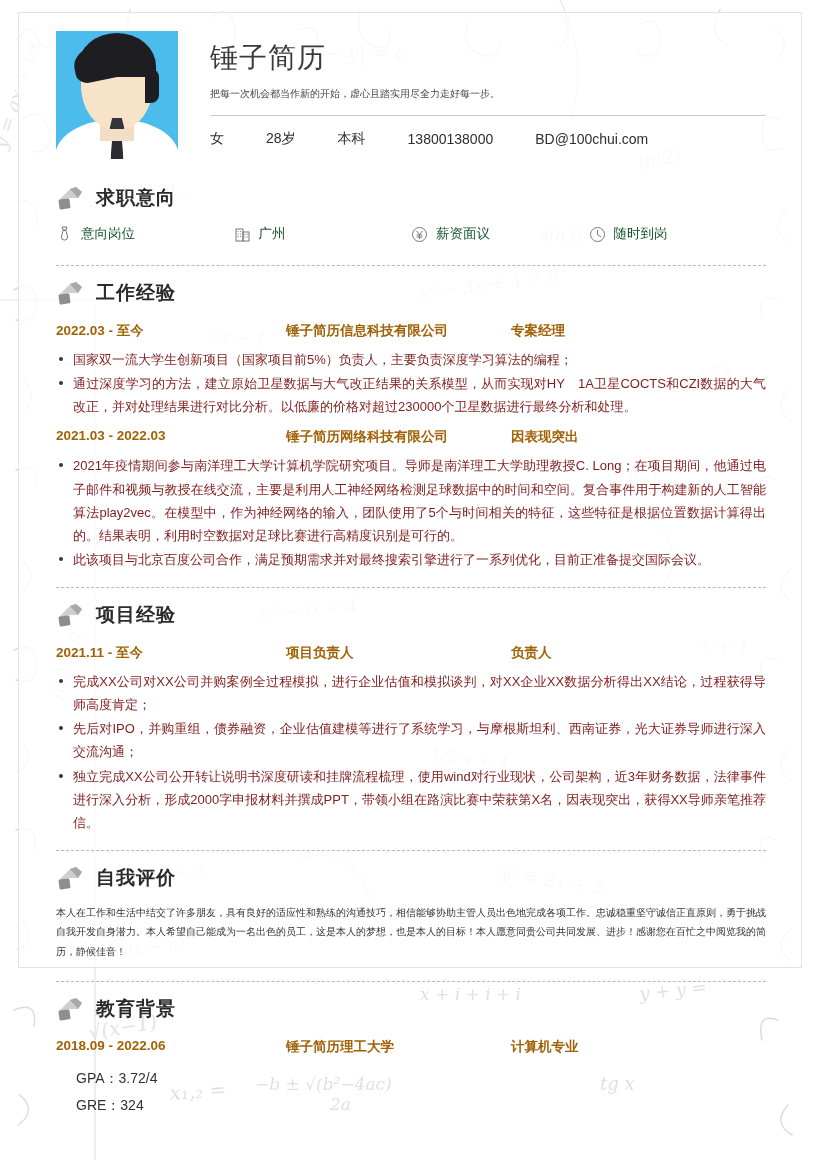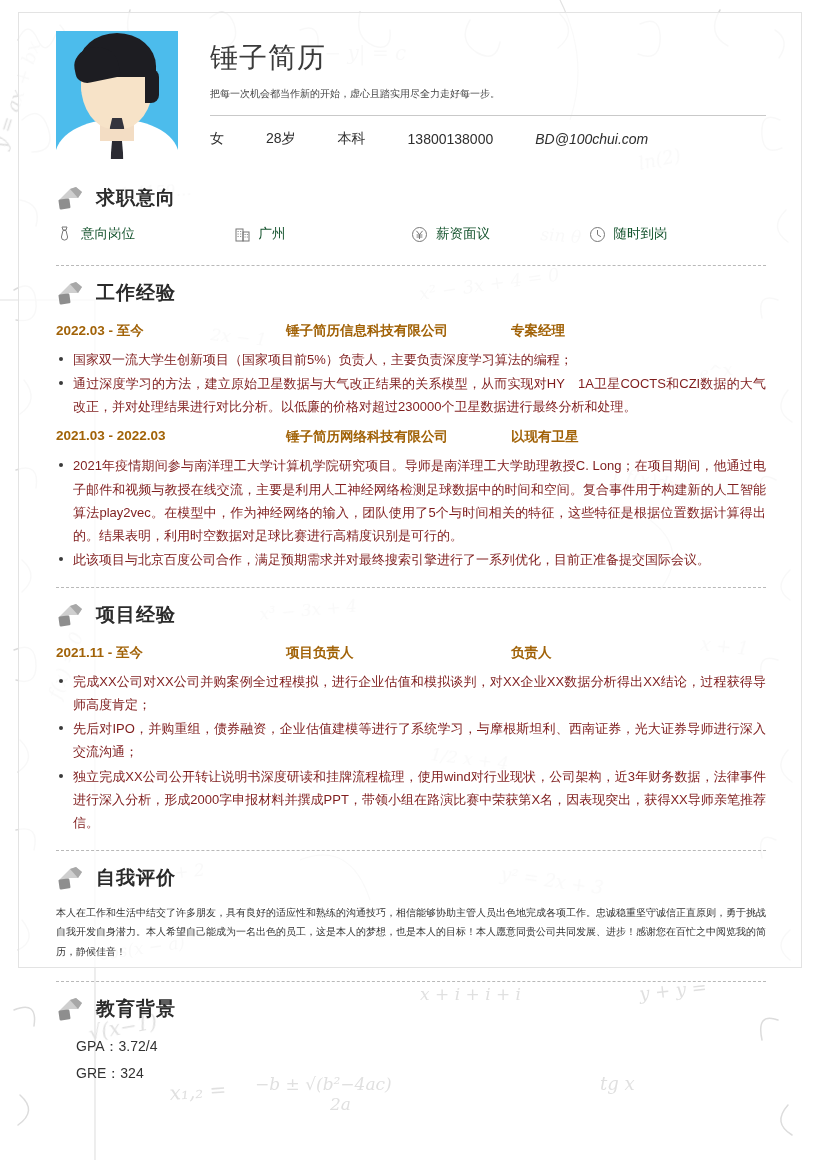--- a/index.html
+++ b/index.html
@@ -156,21 +156,21 @@
     margin-top: 14px;
   }
   .contact-row {
     display: flex;
     align-items: center;
     margin-top: 14px;
     font-size: 14px;
     color: #2e2e2e;
   }
   .contact-row span { margin-right: 42px; white-space: nowrap; }
-  .contact-row span:last-child { margin-right: 0; font-style: italic; }
+  .contact-row span:last-child { margin-right: 0; }
 
   
   .sec-divider {
     border-top: 1px dashed #b9b9b9;
     margin: 16px 0 0 0;
   }
   .sec-head {
     display: flex;
     align-items: center;
     padding: 14px 0 10px 0;
@@ -429,21 +429,21 @@
       <ul class="bullets">
         <li>国家双一流大学生创新项目（国家项目前5%）负责人，主要负责深度学习算法的编程；</li>
         <li>通过深度学习的方法，建立原始卫星数据与大气改正结果的关系模型，从而实现对HY　1A卫星COCTS和CZI数据的大气改正，并对处理结果进行对比分析。以低廉的价格对超过230000个卫星数据进行最终分析和处理。</li>
       </ul>
     </div>
 
     <div class="entry">
       <div class="entry-head">
         <div class="eh-date">2021.03 - 2022.03</div>
         <div class="eh-org">锤子简历网络科技有限公司</div>
-        <div class="eh-role">以现有卫星</div>
+        <div class="eh-role">因表现突出</div>
       </div>
       <ul class="bullets">
         <li>2021年疫情期间参与南洋理工大学计算机学院研究项目。导师是南洋理工大学助理教授C. Long；在项目期间，他通过电子邮件和视频与教授在线交流，主要是利用人工神经网络检测足球数据中的时间和空间。复合事件用于构建新的人工智能算法play2vec。在模型中，作为神经网络的输入，团队使用了5个与时间相关的特征，这些特征是根据位置数据计算得出的。结果表明，利用时空数据对足球比赛进行高精度识别是可行的。</li>
         <li>此该项目与北京百度公司合作，满足预期需求并对最终搜索引擎进行了一系列优化，目前正准备提交国际会议。</li>
       </ul>
     </div>
 
     <div class="sec-divider"></div>
     <div class="sec-head">
       <svg class="hammer" viewBox="0 0 30 26">
@@ -482,18 +482,23 @@
     <div class="sec-head">
       <svg class="hammer" viewBox="0 0 30 26">
         <path d="M2 16 L14 4 L20 2 L26 7 L22 13 L14 13 Z" fill="#cfcfcf"></path>
         <path d="M14 4 L20 2 L26 7 L22 13 Z" fill="#a8a8a8"></path>
         <rect x="3" y="14" width="11" height="10" rx="1.5" fill="#8e8e8e" transform="rotate(-8 8 19)"></rect>
       </svg>
       <div class="sec-title">教育背景</div>
     </div>
 
     <div class="entry">
+      <div class="entry-head">
+        <div class="eh-date">2018.09 - 2022.06</div>
+        <div class="eh-org">锤子简历理工大学</div>
+        <div class="eh-role">计算机专业</div>
+      </div>
       <div class="edu-extra">GPA：3.72/4</div>
       <div class="edu-extra">GRE：324</div>
     </div>
 
   </div>
 </div>
 
 </body></html>

